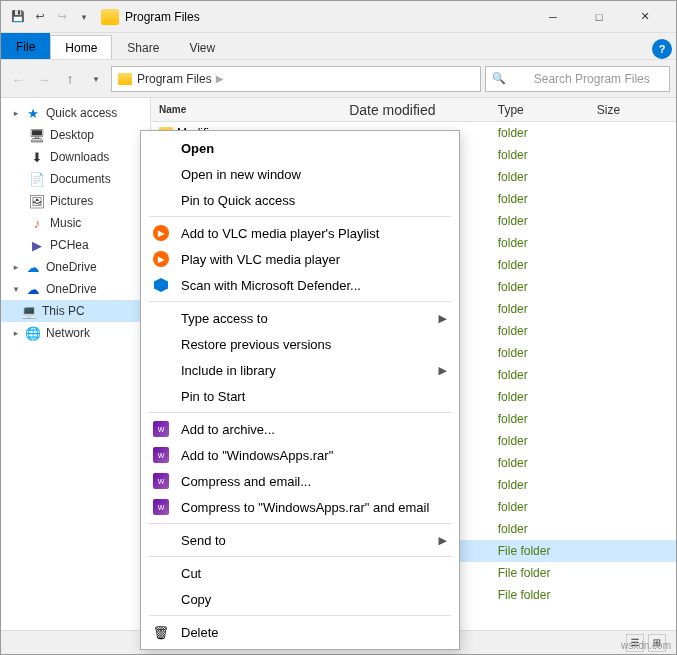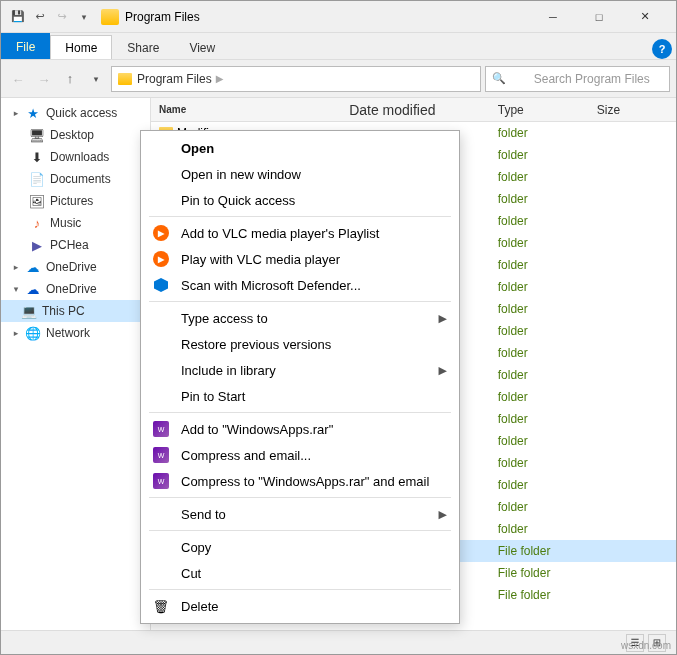--- a/index.html
+++ b/index.html
@@ -98,21 +98,21 @@
       display: flex;
       align-items: center;
     }
     .ribbon-tab.active {
       background: #fff;
       border-color: #ccc;
       color: #000;
     }
     .ribbon-tab.file {
       background: #0078d7;
-      color: #fef9c3;
+      color: #000000;
       padding: 12px 14px;
       height: 26px;
     }
 
     
     .address-bar-area {
       height: 38px;
       background: #f0f0f0;
       border-bottom: 1px solid #ddd;
       display: flex;
@@ -734,20 +734,26 @@
       <span class="ctx-arrow">▶</span>
     </div>
     <div class="ctx-item">
       <span>Pin to Start</span>
     </div>
     <div class="ctx-separator"></div>
     <div class="ctx-item">
       <span class="ctx-icon">
         <div class="winrar-icon">W</div>
       </span>
+      <span>Add to archive...</span>
+    </div>
+    <div class="ctx-item">
+      <span class="ctx-icon">
+        <div class="winrar-icon">W</div>
+      </span>
       <span>Add to "WindowsApps.rar"</span>
     </div>
     <div class="ctx-item">
       <span class="ctx-icon">
         <div class="winrar-icon">W</div>
       </span>
       <span>Compress and email...</span>
     </div>
     <div class="ctx-item">
       <span class="ctx-icon">
@@ -755,24 +761,24 @@
       </span>
       <span>Compress to "WindowsApps.rar" and email</span>
     </div>
     <div class="ctx-separator"></div>
     <div class="ctx-item">
       <span>Send to</span>
       <span class="ctx-arrow">▶</span>
     </div>
     <div class="ctx-separator"></div>
     <div class="ctx-item">
+      <span>Cut</span>
+    </div>
+    <div class="ctx-item">
       <span>Copy</span>
-    </div>
-    <div class="ctx-item">
-      <span>Cut</span>
     </div>
     <div class="ctx-separator"></div>
     <div class="ctx-item">
       <span class="ctx-icon">
         <span style="font-size:13px;">🗑</span>
       </span>
       <span>Delete</span>
     </div>
   </div>
 

